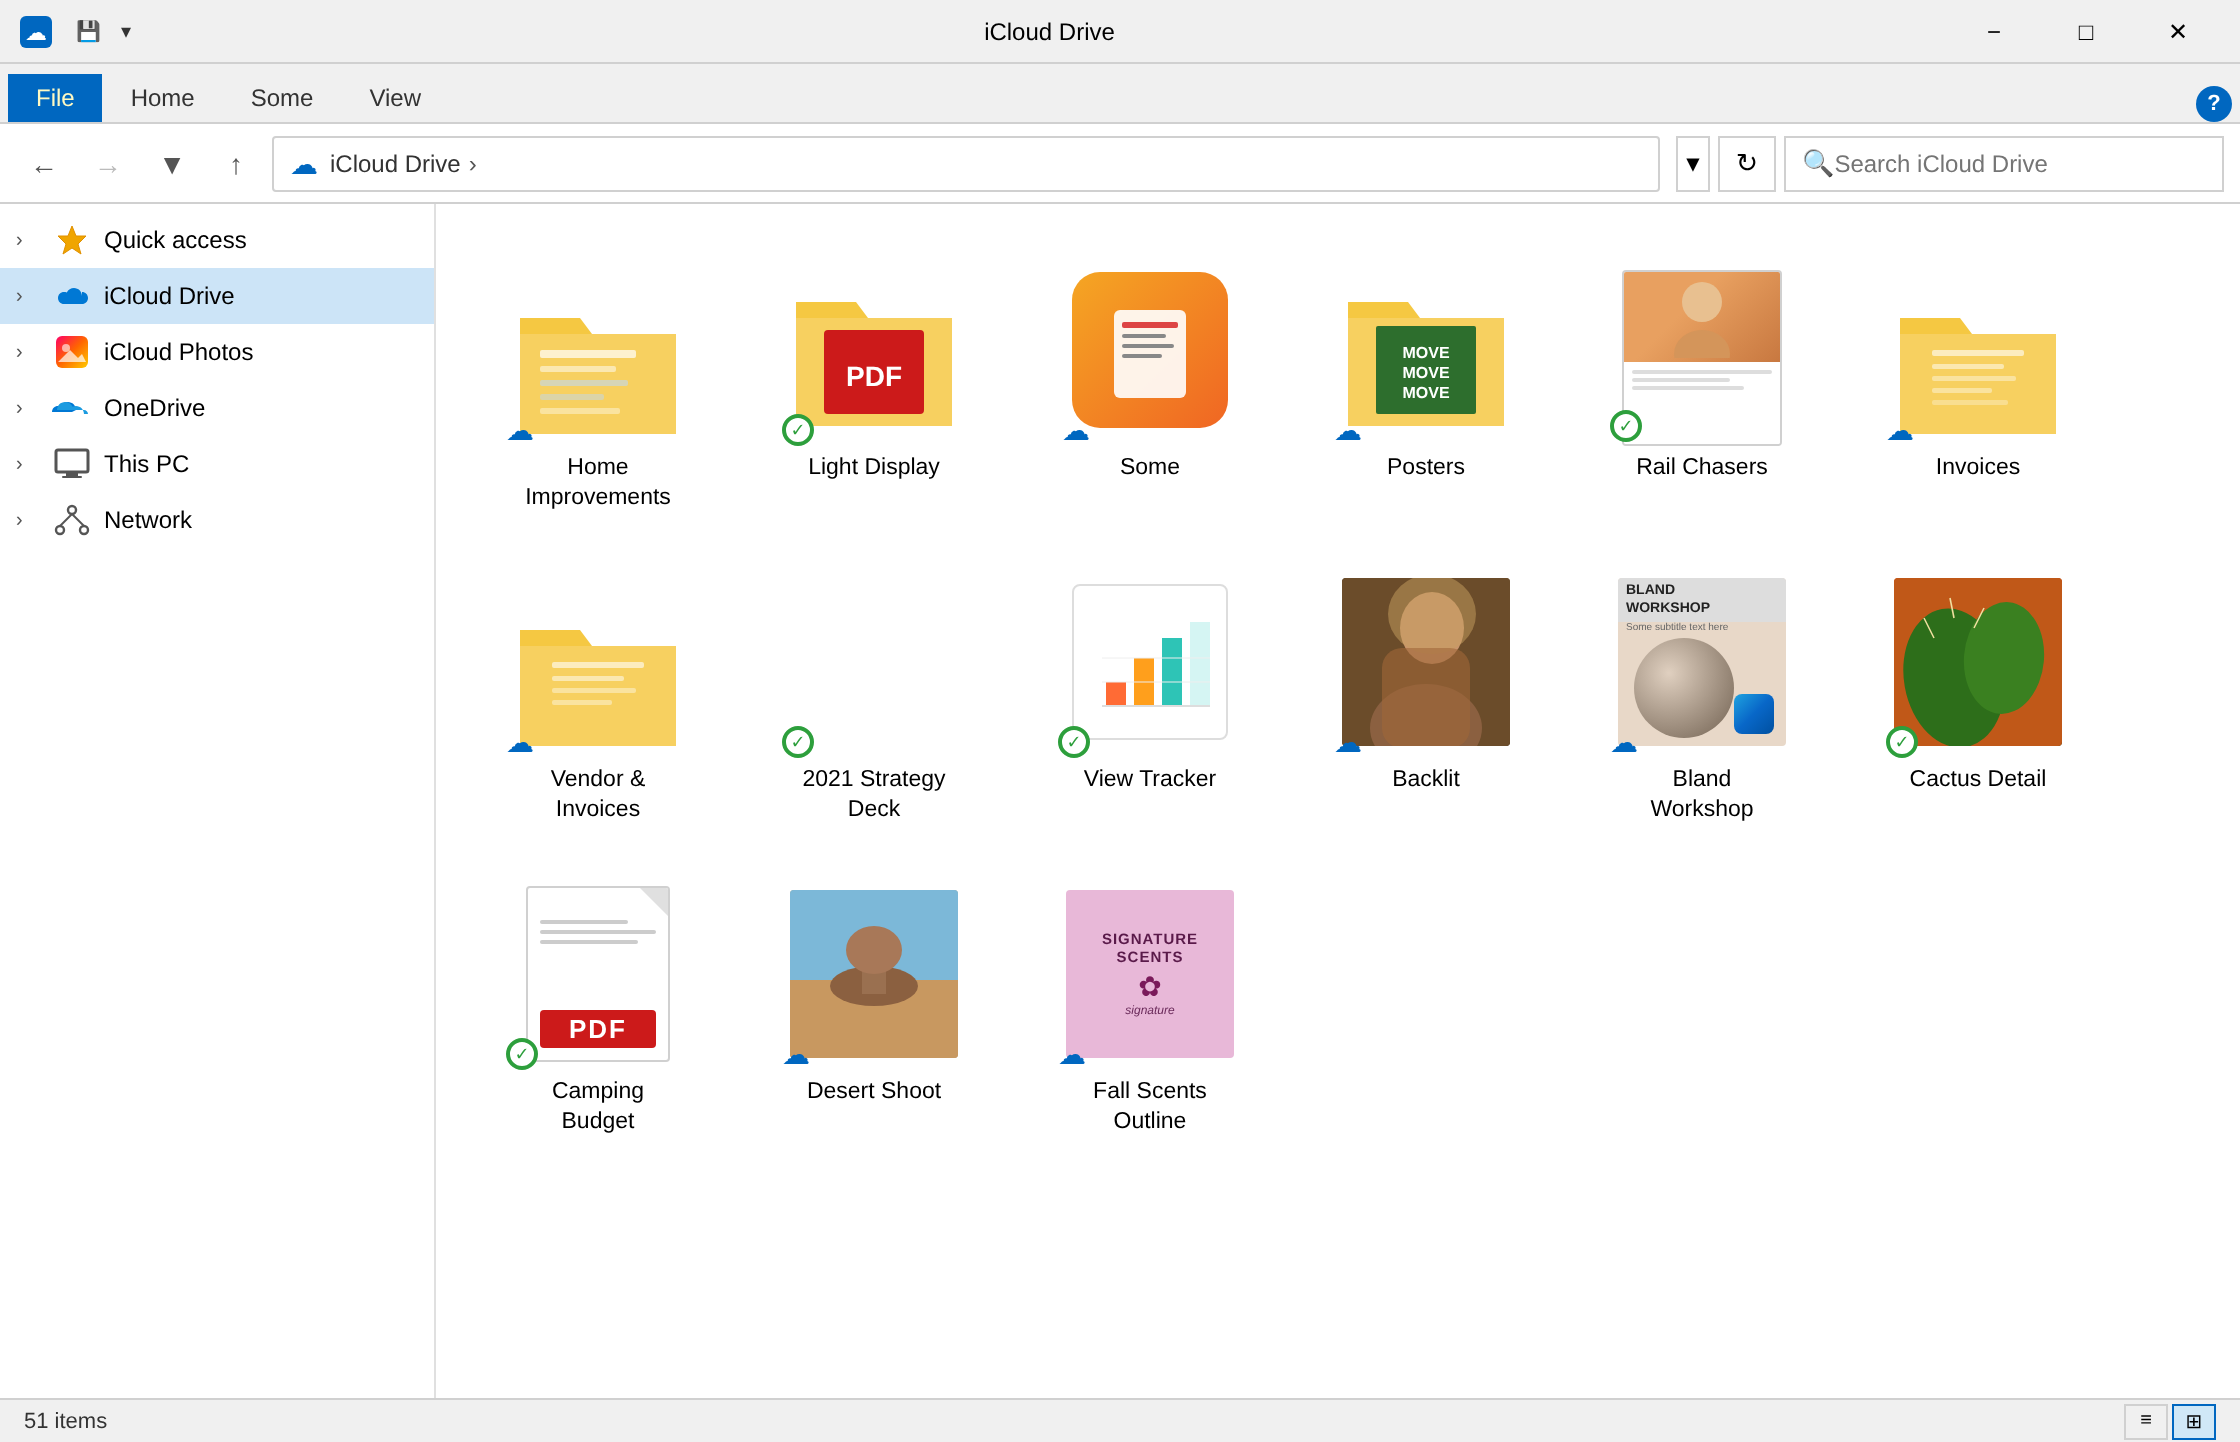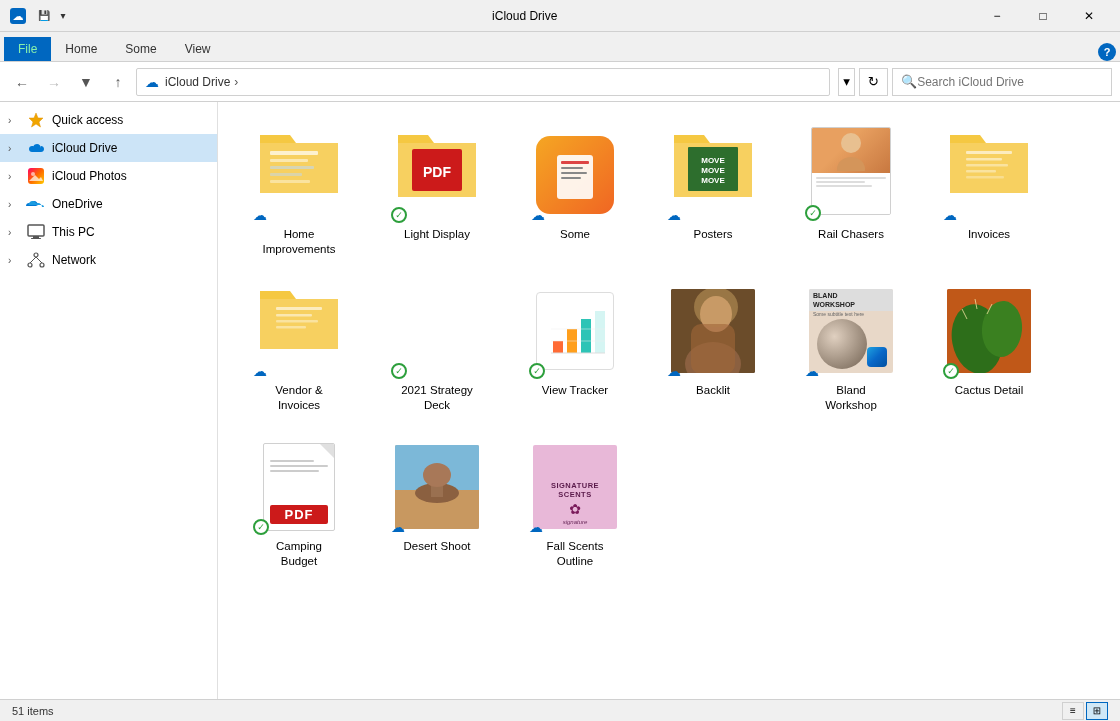--- a/index.html
+++ b/index.html
@@ -38,21 +38,21 @@
     .ribbon-tab {
       padding: 5px 14px;
       font-size: 12px;
       cursor: pointer;
       border: none;
       background: none;
       color: #333;
     }
     .ribbon-tab.active {
       background: #0067c0;
-      color: #86efac;
+      color: #fef9c3;
       text-align: center;
     }
     .ribbon-help { margin-left: auto; display: flex; align-items: center; }
     .ribbon-help button { background: #0067c0; color: white; border: none; border-radius: 50%; width: 18px; height: 18px; cursor: pointer; font-size: 11px; font-weight: bold; margin-right: 4px; }
 
     
     .address-bar {
       height: 40px;
       background: white;
       display: flex;
@@ -144,21 +144,21 @@
       align-items: center;
       padding: 8px 4px;
       cursor: pointer;
       border-radius: 2px;
       border: 1px solid transparent;
     }
     .file-thumbnail {
       width: 96px;
       height: 96px;
       display: flex;
-      align-items: flex-start;
+      align-items: flex-end;
       justify-content: center;
       position: relative;
       margin-bottom: 4px;
     }
     .file-name {
       font-size: 11.5px;
       color: #000;
       text-align: center;
       line-height: 1.3;
       max-width: 120px;
@@ -554,21 +554,21 @@
               <ellipse cx="42" cy="30" rx="14" ry="12" fill="#a87858"></ellipse>
             </svg>
           </div>
           <span class="status-cloud">☁</span>
         </div>
         <span class="file-name">Desert Shoot</span>
       </div>
 
       <div class="file-item">
         <div class="file-thumbnail" style="align-items:center;justify-content:center;">
-          <div style="width:84px;height:84px;background:#e8b8d8;border-radius:2px;overflow:hidden;display:flex;flex-direction:column;align-items:center;justify-content:flex-end;padding:4px;">
+          <div style="width:84px;height:84px;background:#e8b8d8;border-radius:2px;overflow:hidden;display:flex;flex-direction:column;align-items:center;justify-content:center;padding:4px;">
             <div style="font-size:7.5px;font-weight:900;color:#5a1a4a;text-align:center;line-height:1.2;font-family:Arial;text-transform:uppercase;letter-spacing:0.5px;">SIGNATURE<br>SCENTS</div>
             <div style="font-size:14px;color:#7a1a5a;margin:2px 0;">✿</div>
             <div style="font-size:6px;color:#6a2a5a;font-family:Arial;font-style:italic;">signature</div>
           </div>
           <span class="status-cloud">☁</span>
         </div>
         <span class="file-name">Fall Scents<br>Outline</span>
       </div>
 
     </div>

